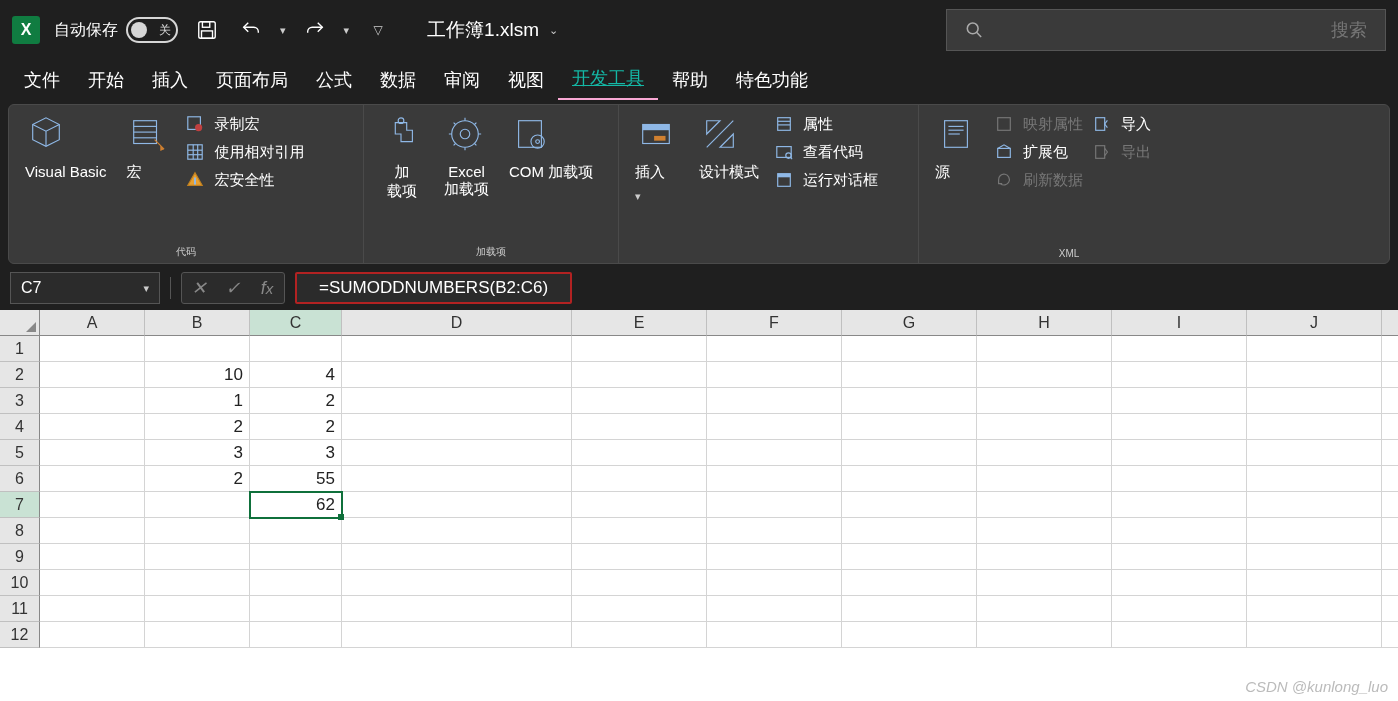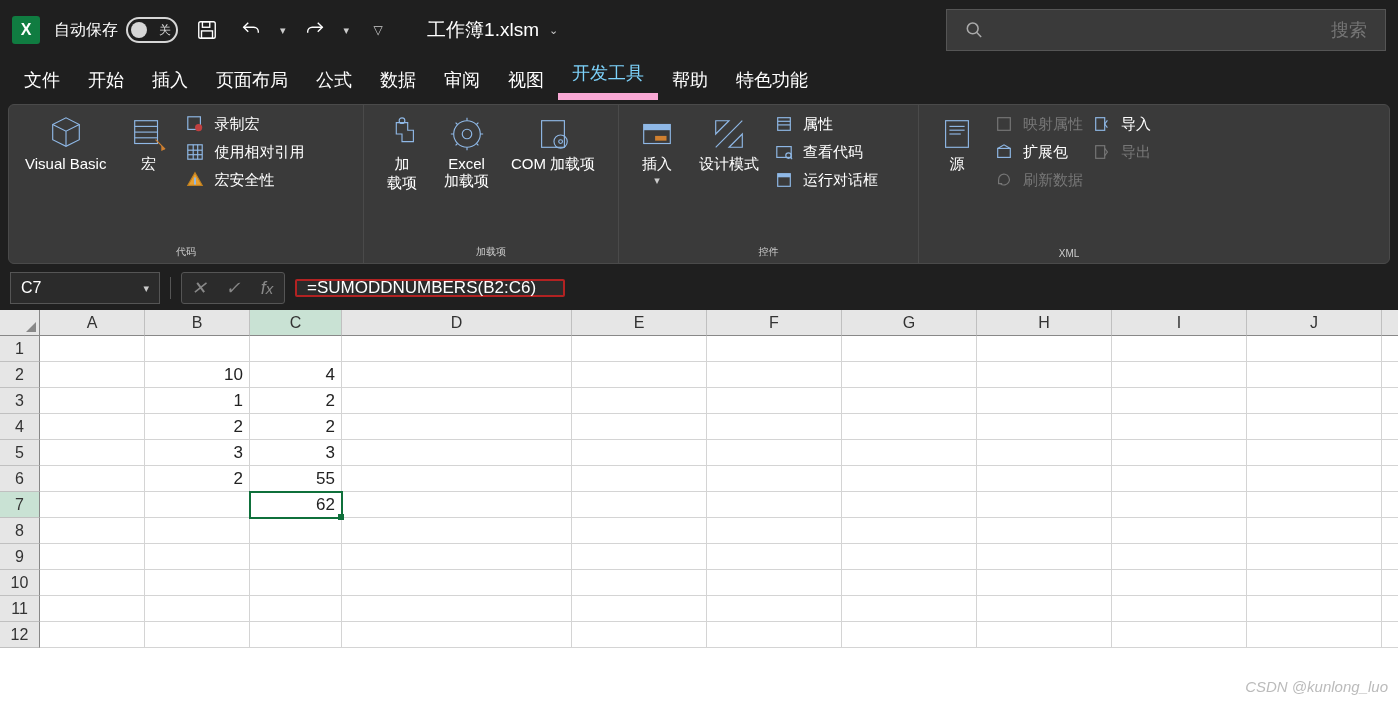--- a/index.html
+++ b/index.html
@@ -9,39 +9,39 @@
     .autosave-wrap { display:flex; align-items:center; gap:8px; font-size:16px; color:#fff;justify-content:flex-end; }
     .toggle { width:52px; height:26px; border:2px solid #d6d6d6; border-radius:14px; display:flex; align-items:center; justify-content:flex-end; padding:0 5px; font-size:12px; color:#d6d6d6; position:relative;}
     .toggle::before{content:""; position:absolute; left:3px; width:16px; height:16px; background:#d6d6d6; border-radius:50%;}
     .qat-btn { width:30px; height:30px; display:flex; align-items:center; justify-content:center; color:#fff; cursor:pointer; }
     .qat-btn svg{width:22px;height:22px;stroke:#fff;fill:none;stroke-width:1.5;}
     .filename-wrap{display:flex;align-items:center;gap:10px;font-size:19px;color:#fff;margin-left:20px;}
     .search-wrap{margin-left:auto;background:#3a3a3a;height:42px;display:flex;align-items:center;padding:0 18px;gap:12px;width:440px;border:1px solid #555;}
     .search-wrap input{background:transparent;border:none;outline:none;color:#aaa;font-size:18px;width:100%;text-align:right;}
     .tabs{display:flex;gap:0;padding:0 10px;height:40px;align-items:flex-end;background:#1f1f1f;}
     .tab{padding:8px 14px;font-size:18px;color:#fff;cursor:pointer;}
-    .tab.active{border-bottom:7px solid #f9a8d4;color:#7dd3fc;}
+    .tab.active{border-bottom:2px solid #f9a8d4;color:#14b8a6;text-decoration:underline;}
     .ribbon{background:#3a3a3a;border:1px solid #4a4a4a;border-radius:6px;margin:4px 8px 8px 8px;display:flex;height:160px;}
     .group{border-right:1px solid #4a4a4a;display:flex;flex-direction:column;padding:6px 10px 2px 10px;}
     .group-body{flex:1;display:flex;align-items:flex-start;gap:8px;}
     .group-label{text-align:center;font-size:10px;color:#ccc;padding:2px 0;}
-    .bigbtn{display:flex;flex-direction:column;align-items:center;justify-content:center;gap:0;font-size:15px;color:#fff;cursor:pointer;padding:2px 6px;min-width:56px;}
+    .bigbtn{display:flex;flex-direction:column;justify-content:center;gap:8px;font-size:15px;color:#fff;cursor:pointer;padding:2px 6px;min-width:56px;}
     .bigbtn .ic{width:42px;height:42px;display:flex;align-items:center;justify-content:center;}
     .bigbtn .ic svg{width:38px;height:38px;stroke:#8fb8e6;fill:none;stroke-width:1.2;}
     .small-list{display:flex;flex-direction:column;gap:6px;padding-top:2px;}
     .smallbtn{display:flex;align-items:center;gap:8px;font-size:15px;color:#fff;cursor:pointer;white-space:nowrap;}
     .smallbtn.disabled{color:#777;}
     .smallbtn .sic{width:22px;height:22px;display:flex;align-items:center;justify-content:center;}
     .smallbtn .sic svg{width:18px;height:18px;stroke:#8fb8e6;fill:none;stroke-width:1.3;}
     .smallbtn.disabled .sic svg{stroke:#777;}
     .formulabar{display:flex;align-items:center;gap:10px;padding:0 10px 6px 10px;height:38px;}
     .namebox{background:#2b2b2b;border:1px solid #555;height:32px;width:150px;display:flex;align-items:center;justify-content:space-between;padding:8px 10px;font-size:16px;color:#fff;}
     .fbtns{display:flex;align-items:center;border:1px solid #555;height:32px;border-radius:3px;background:#2b2b2b;}
     .fbtns span{width:34px;display:flex;align-items:center;justify-content:center;color:#888;font-size:18px;font-style:italic;}
-    .formula-input{border:2px solid #b22222;height:18px;background:#2b2b2b;flex:0 0 270px;display:flex;align-items:center;padding:0 10px;font-size:17px;color:#fff;border-radius:2px;}
+    .formula-input{border:2px solid #b22222;height:32px;background:#2b2b2b;flex:0 0 270px;display:flex;align-items:center;padding:0 22px;font-size:17px;color:#fff;border-radius:2px;}
     .grid-area{background:#fff;color:#000;flex:1;position:relative;}
     .container{display:flex;flex-direction:column;height:701px;}
     .sheet{display:grid;grid-template-columns:40px 105px 105px 92px 230px 135px 135px 135px 135px 135px 135px 135px;grid-auto-rows:26px;font-size:17px;}
     .hdr{background:#e6e6e6;border-right:1px solid #c0c0c0;border-bottom:1px solid #888;display:flex;align-items:center;justify-content:center;color:#333;font-size:16px;}
     .rh{background:#e6e6e6;border-right:1px solid #888;border-bottom:1px solid #c0c0c0;display:flex;align-items:center;justify-content:center;color:#333;font-size:16px;}
     .corner{background:#e6e6e6;border-right:1px solid #888;border-bottom:1px solid #888;position:relative;}
     .corner::after{content:"";position:absolute;right:3px;bottom:3px;width:0;height:0;border-left:10px solid transparent;border-bottom:10px solid #888;}
     .cell{border-right:1px solid #d4d4d4;border-bottom:1px solid #d4d4d4;display:flex;align-items:center;justify-content:flex-end;padding:0 6px;color:#222;}
     .cell.selected{outline:2px solid #0f703b;outline-offset:-1px;position:relative;}
     .cell.selected::after{content:"";position:absolute;right:-3px;bottom:-3px;width:6px;height:6px;background:#0f703b;}
@@ -261,21 +261,20 @@
               <span class="sic">
                 <svg viewBox="0 0 20 20">
                   <rect x="3" y="3" width="14" height="14"></rect>
                   <rect x="3" y="3" width="14" height="4" fill="#8fb8e6" stroke="none"></rect>
                 </svg>
               </span>
               <span>运行对话框</span>
             </div>
         </div>
       </div>
-      <div class="group-label">控件</div>
     </div>
 
     <div class="group" style="width:300px;border-right:none">
       <div class="group-body">
         <div class="bigbtn">
           <div class="ic">
               <svg viewBox="0 0 40 40">
                 <rect x="8" y="6" width="24" height="28"></rect>
                 <line x1="12" y1="12" x2="28" y2="12"></line>
                 <line x1="12" y1="16" x2="28" y2="16"></line>

